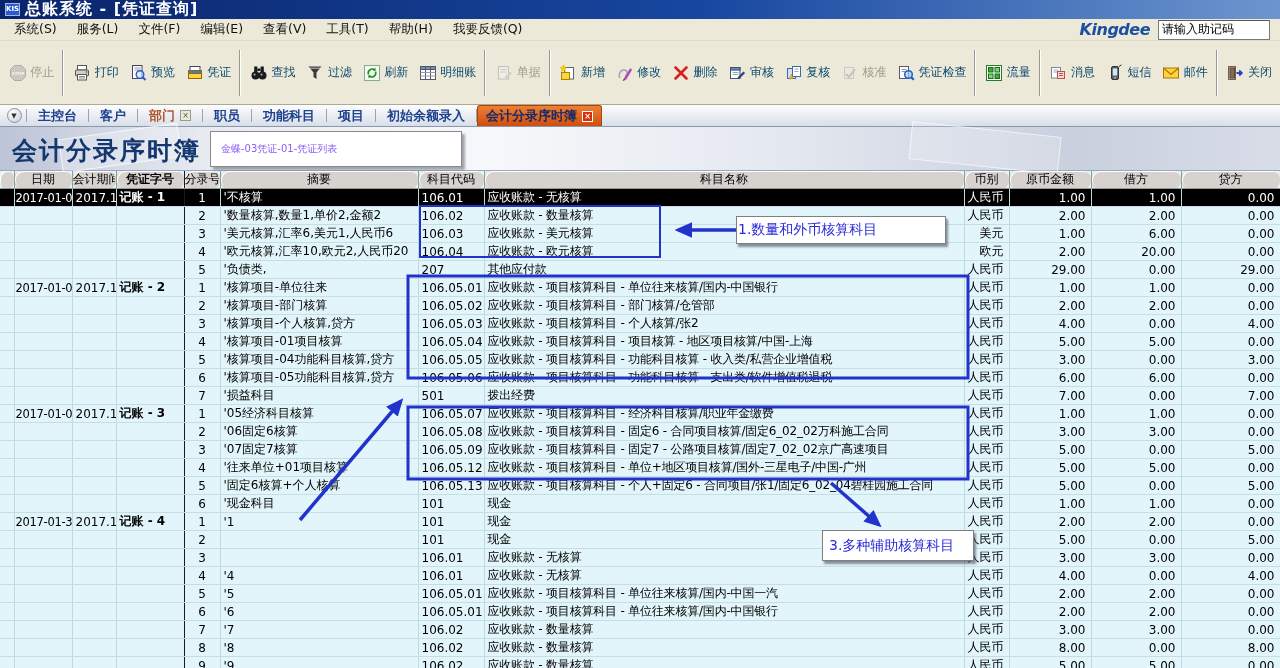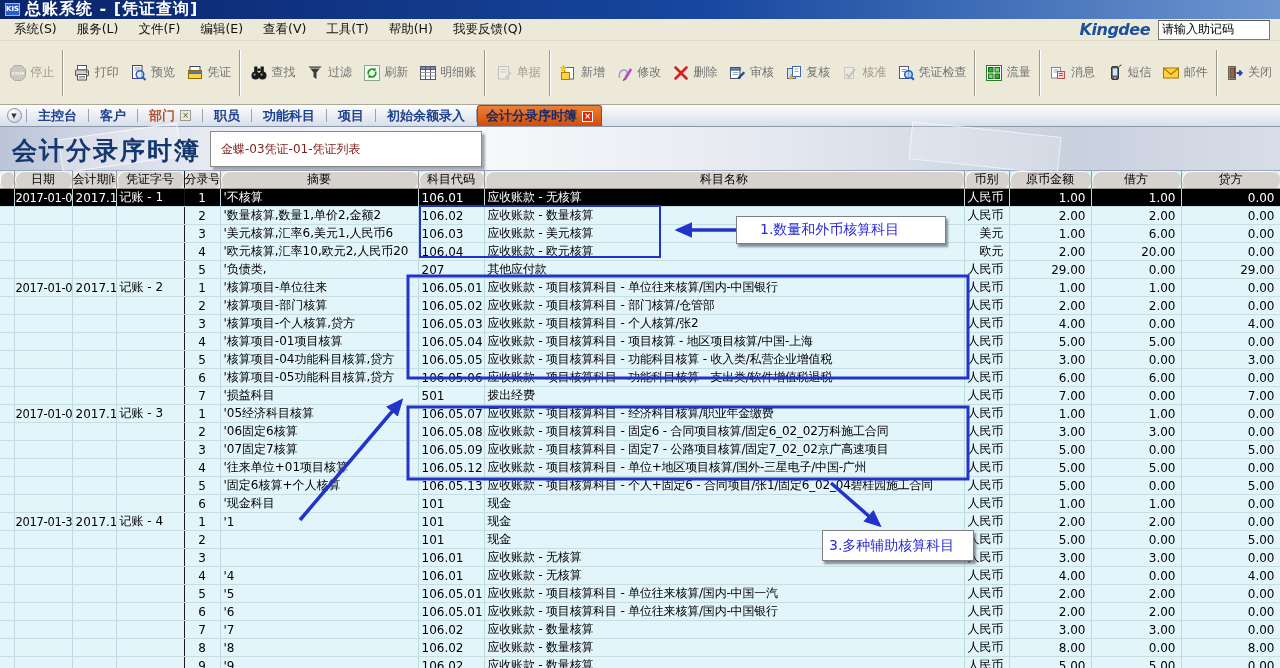--- a/index.html
+++ b/index.html
@@ -20,21 +20,21 @@
   .menu-right { margin-left:auto; display:flex; align-items:center; gap:8px; padding-right:6px; }
   .brand { color:#1b4fa0; font-weight:bold; font-style:italic; font-size:16px; letter-spacing:-0.5px; }
   .mnemo { width:112px; height:20px; border:1px solid #7a7a72; border-top-color:#5a5a52;
     background:#fff; font-size:12px; padding:0 3px; font-family:inherit; }
 
   
   .toolbar { height:64px; background:#ece9d8; border-bottom:1px solid #aca899; display:flex; align-items:center; padding:1px 3px; }
   .tbtn { min-width:40px; height:58px; display:flex; flex-direction:row; align-items:center;
     justify-content:center; gap:3px; padding:2px 4px; border:1px solid transparent; }
   .ticon { width:20px; height:19px; display:flex; align-items:center; justify-content:center; }
-  .tlbl { font-size:12px; color:#737373; white-space:nowrap; }
+  .tlbl { font-size:12px; color:#0c4a6e; white-space:nowrap; }
   .tbtn.disabled .tlbl { color:#9e9c8f; }
   .tbtn.disabled .ticon { filter:grayscale(1) opacity(.5); }
   .tsep { width:2px; height:46px; border-left:1px solid #9a9890; border-right:1px solid #fff; margin:0 3px; }
 
   
   .tabbar { height:22px; background:linear-gradient(#fdfdfd,#d8dee9); border-bottom:1px solid #8a97ad;
     display:flex; align-items:center; padding-left:2px; }
   .tab-drop { width:24px; display:flex; align-items:center; justify-content:center; }
   .tab-drop .circ { width:15px; height:15px; border-radius:50%; border:1px solid #8a93a6;
     background:radial-gradient(circle at 35% 30%,#ffffff,#c6ccd8); font-size:7px; color:#333;
@@ -51,37 +51,37 @@
 
   
   .banner { height:44px; position:relative; border-bottom:1px solid #98a6c0;
     background:linear-gradient(90deg,#bcc4d7 0%,#e7eaf1 16%,#f7f8fb 38%,#e3e7ef 62%,#c9d0de 84%,#d8dde8 100%); }
   .banner .deco1 { position:absolute; left:60px; top:4px; width:120px; height:34px; border:1px solid rgba(255,255,255,.7);
     background:rgba(255,255,255,.25); transform:rotate(-8deg); }
   .banner .deco2 { position:absolute; right:220px; top:2px; width:150px; height:38px; border:1px solid rgba(255,255,255,.6);
     background:rgba(255,255,255,.2); transform:rotate(6deg); }
   .banner-title { position:absolute; left:12px; top:7px; font-size:25px; font-weight:bold; color:#15376f;
     letter-spacing:2px; }
-  .banner-box { position:absolute; left:210px; top:4px; width:272px; height:36px; background:#fff;
+  .banner-box { position:absolute; left:210px; top:4px; width:252px; height:36px; background:#fff;
     border:1px solid #8a8a8a; box-shadow:3px 3px 2px rgba(95,100,115,.55); display:flex; align-items:center;
-    padding-left:10px; color:#7f1d1d; font-size:12px; }
+    padding-left:10px; color:#8b5cf6; font-size:10px; }
 
   
   .table-area { position:relative; height:497px; background:#dff3fa; }
   table.grid { border-collapse:collapse; table-layout:fixed; width:1280px; }
   .grid th { height:17px; background:#d6d3ce; font-weight:normal; font-size:12px; color:#000;
     border-right:1px solid #9a9890; border-bottom:1px solid #9a9890;
     box-shadow:inset 1px 1px 0 #ffffff; text-align:center; overflow:hidden; white-space:nowrap;border-radius:8px; }
   .grid td { height:16px; background:#e2f5fb; border-right:1px solid #bfd9e1; border-bottom:1px solid #c6dde4;
     font-size:12px; color:#000; padding:0 3px; white-space:nowrap; overflow:hidden; }
   .grid td:nth-child(2) { font-size:11.5px; letter-spacing:-0.3px; padding:0 1px; }
   .grid td:nth-child(5) { text-align:center; }
   .grid td:nth-child(8) { letter-spacing:-0.2px; }
   .grid td:nth-child(9), .grid td:nth-child(10), .grid td:nth-child(11), .grid td:nth-child(12) { text-align:right; padding-right:5px; }
-  .grid th:nth-child(4), .grid td:nth-child(4) { border-right:1px solid #1a1a1a; }
+  .grid th:nth-child(4), .grid td:nth-child(4) { border-right:1px solid #1a1a1a;font-weight:bold; }
   .grid tr.sel td { background:#000; color:#fff; }
 
   
   .overlay { position:absolute; left:0; top:0; width:1280px; height:497px; pointer-events:none; }
   .callout { position:absolute; background:#fff; border:1px solid #7f7f7f; box-shadow:2px 3px 2px rgba(70,75,90,.6);
     display:flex; align-items:center; color:#2a2ad8; z-index:7; }
 </style>
 </head>
 <body>
 
@@ -822,21 +822,21 @@
         </marker>
       </defs>
       <rect x="420" y="35" width="240" height="51" fill="none" stroke="#2233cc" stroke-width="2"></rect>
       <rect x="408" y="105" width="560" height="102" fill="none" stroke="#2233cc" stroke-width="3"></rect>
       <rect x="408" y="236" width="560" height="72" fill="none" stroke="#2233cc" stroke-width="3"></rect>
       <line x1="736" y1="59" x2="678" y2="59" stroke="#2233cc" stroke-width="3.5" marker-end="url(#ah)"></line>
       <line x1="300" y1="349" x2="401" y2="230" stroke="#2233cc" stroke-width="3.5" marker-end="url(#ah)"></line>
       <line x1="831" y1="312" x2="879" y2="354" stroke="#2233cc" stroke-width="3.5" marker-end="url(#ah)"></line>
     </svg>
 
-    <div class="callout" style="left:736px;top:45px;width:210px;height:28px;padding-left:23px;font-size:14px">
+    <div class="callout" style="left:736px;top:45px;width:210px;height:28px;padding-left:1px;font-size:14px">
       <span>1.数量和外币核算科目</span>
     </div>
     <div class="callout" style="left:822px;top:359px;width:152px;height:31px;padding-left:6px;font-size:14px">
       <span>3.多种辅助核算科目</span>
     </div>
   </div>
 
 </div>
 
 </body></html>

